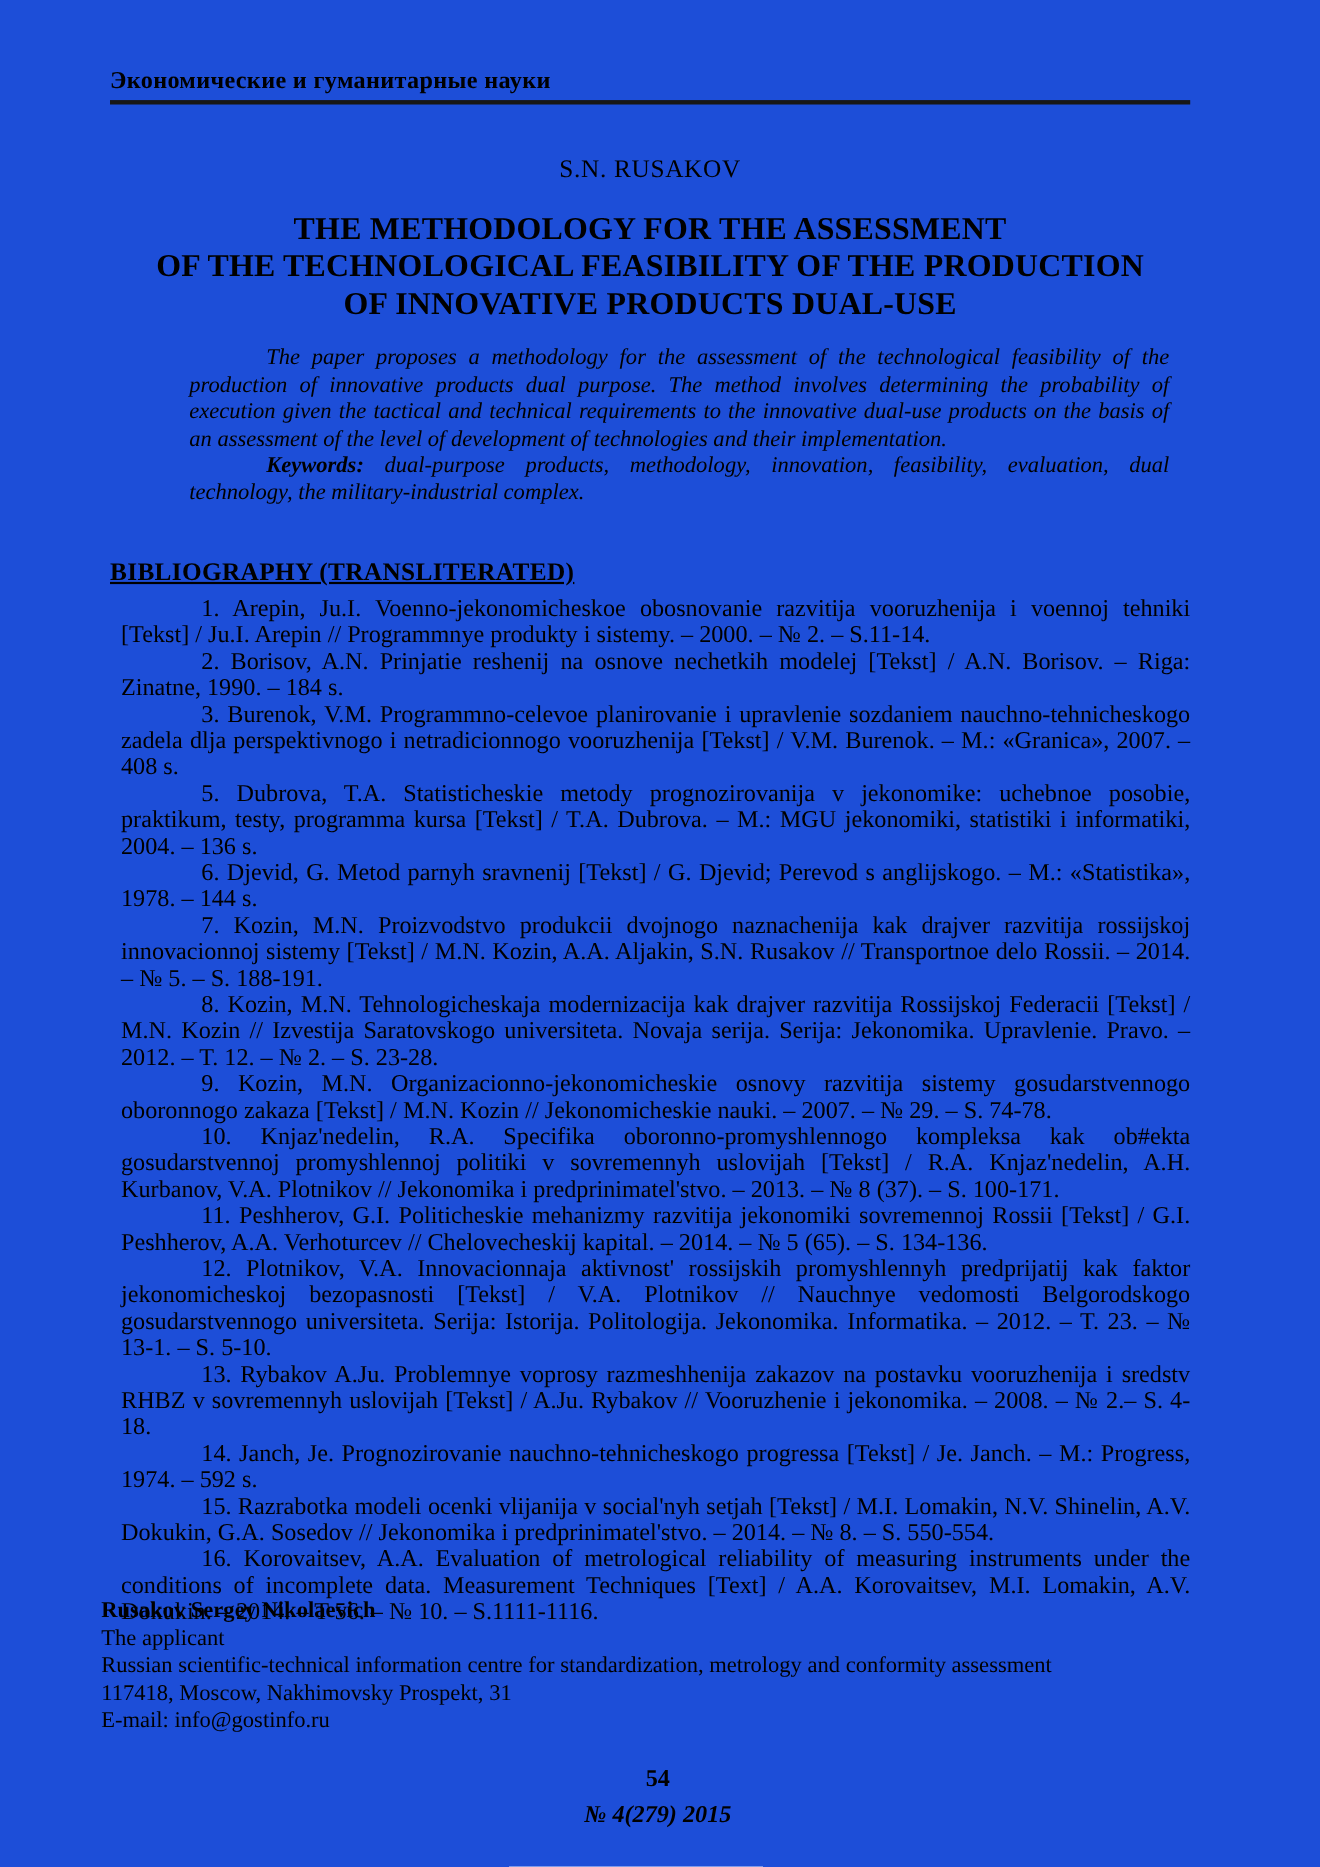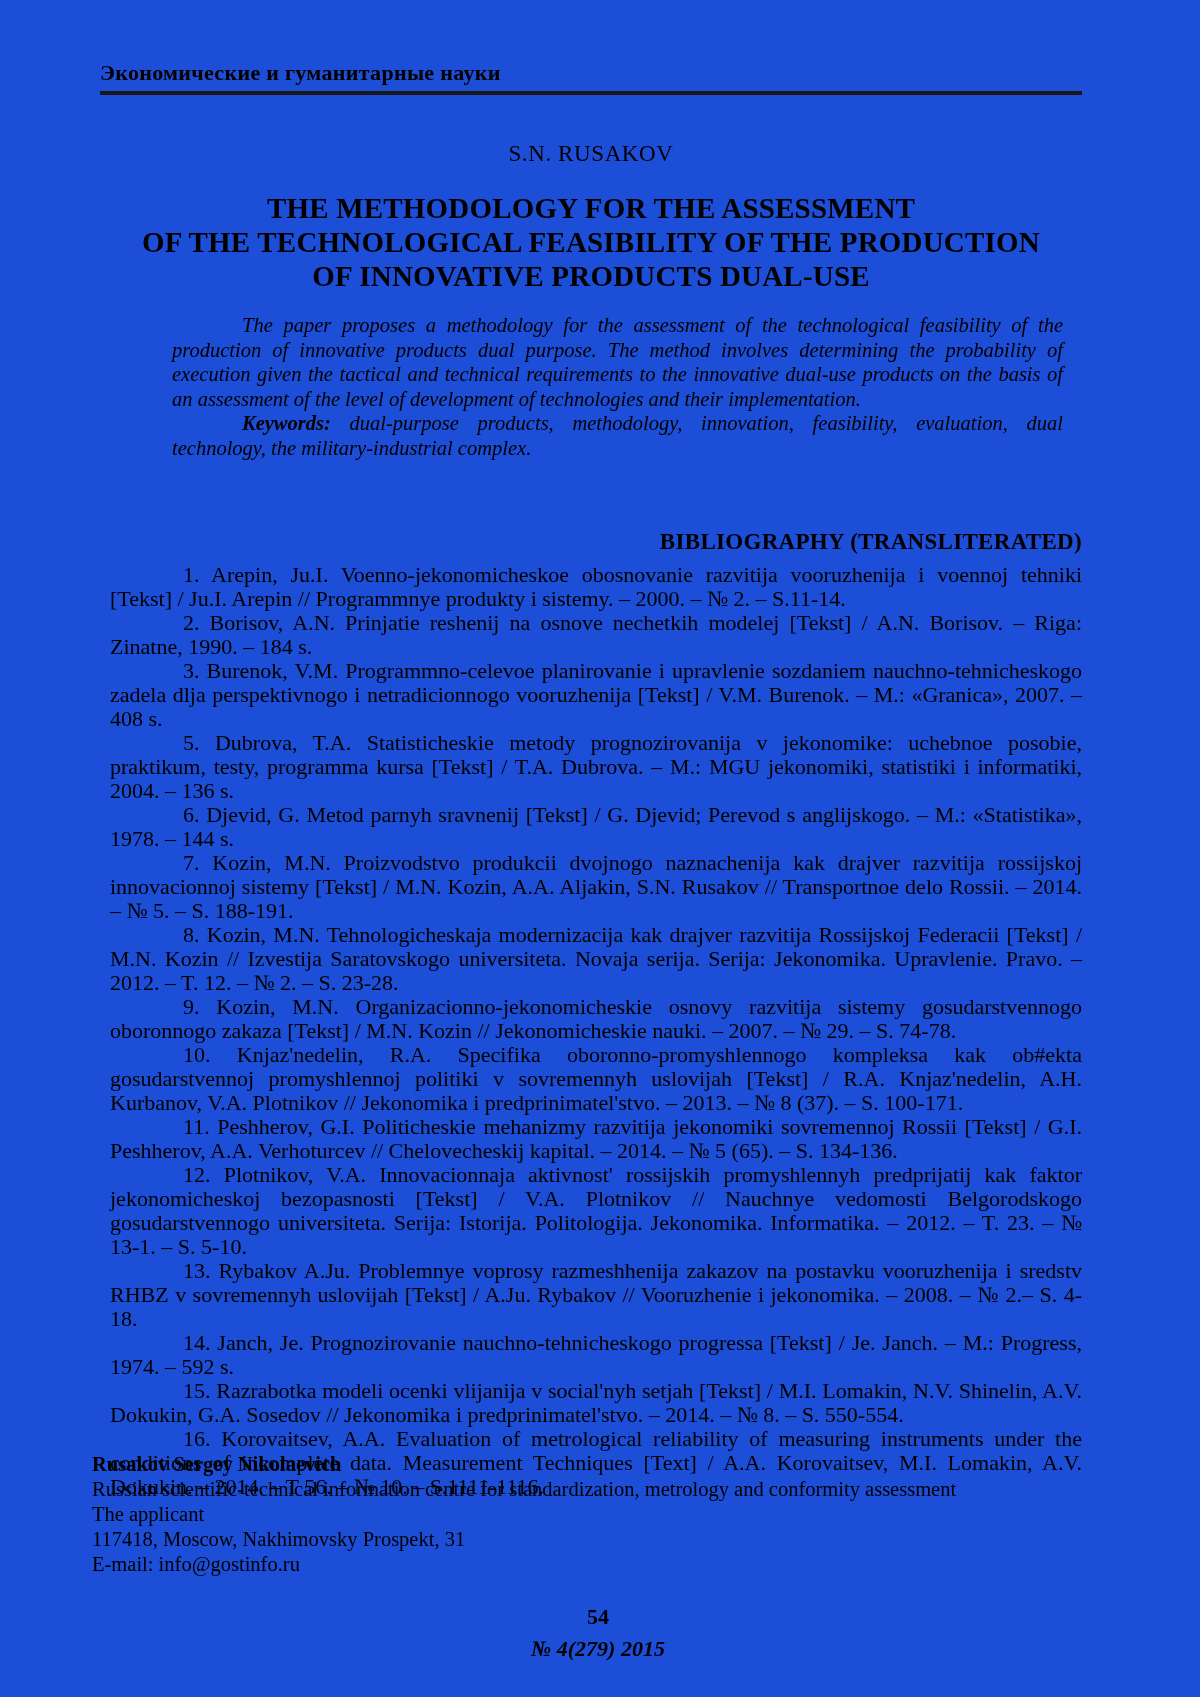--- a/index.html
+++ b/index.html
@@ -56,26 +56,27 @@
     margin-right: 19px;
     font-style: italic;
     font-size: 20.5px;
     line-height: 24.5px;
     text-align: justify;
   }
   .abstract p { text-indent: 70px; }
   .keywords-label { font-weight: bold; }
 
   .bib-heading {
-    margin-top: 68px;
-    text-align: right;
+    margin-top: 46px;
+    text-align: left;
     font-size: 23px;
     font-weight: bold;
     line-height: 27px;
     letter-spacing: 0.3px;
+    text-decoration: underline;
   }
 
   .bib-list {
     margin-top: 8px;
     margin-left: 10px;
     font-size: 22px;
     line-height: 24px;
     text-align: justify;
   }
   .bib-list p { text-indent: 73px; }
@@ -155,22 +156,22 @@
       <p>12. Plotnikov, V.A. Innovacionnaja aktivnost' rossijskih promyshlennyh predprijatij kak faktor jekonomicheskoj bezopasnosti [Tekst] / V.A. Plotnikov // Nauchnye vedomosti Belgorodskogo gosudarstvennogo universiteta. Serija: Istorija. Politologija. Jekonomika. Informatika. – 2012. – T. 23. – № 13-1. – S. 5-10.</p>
       <p>13. Rybakov A.Ju. Problemnye voprosy razmeshhenija zakazov na postavku vooruzhenija i sredstv RHBZ v sovremennyh uslovijah [Tekst] / A.Ju. Rybakov // Vooruzhenie i jekonomika. – 2008. – № 2.– S. 4-18.</p>
       <p>14. Janch, Je. Prognozirovanie nauchno-tehnicheskogo progressa [Tekst] / Je. Janch. – M.: Progress, 1974. – 592 s.</p>
       <p>15. Razrabotka modeli ocenki vlijanija v social'nyh setjah [Tekst] / M.I. Lomakin, N.V. Shinelin, A.V. Dokukin, G.A. Sosedov // Jekonomika i predprinimatel'stvo. – 2014. – № 8. – S. 550-554.</p>
       <p>16. Korovaitsev, A.A. Evaluation of metrological reliability of measuring instruments under the conditions of incomplete data. Measurement Techniques [Text] / A.A. Korovaitsev, M.I. Lomakin, A.V. Dokukin. – 2014. – T 56. – № 10. – S.1111-1116.</p>
     </div>
   </div>
 
   <div class="author-info">
     <p class="name">Rusakov Sergey Nikolaevich</p>
+    <p>The applicant</p>
     <p>Russian scientific-technical information centre for standardization, metrology and conformity assessment</p>
-    <p>The applicant</p>
     <p>117418, Moscow, Nakhimovsky Prospekt, 31</p>
     <p>E-mail: info@gostinfo.ru</p>
   </div>
 
   <div class="footer">
     <span class="page-number">54</span>
     <span class="footer-rule"></span>
     <span class="issue">№ 4(279) 2015</span>
   </div>
 </div>

